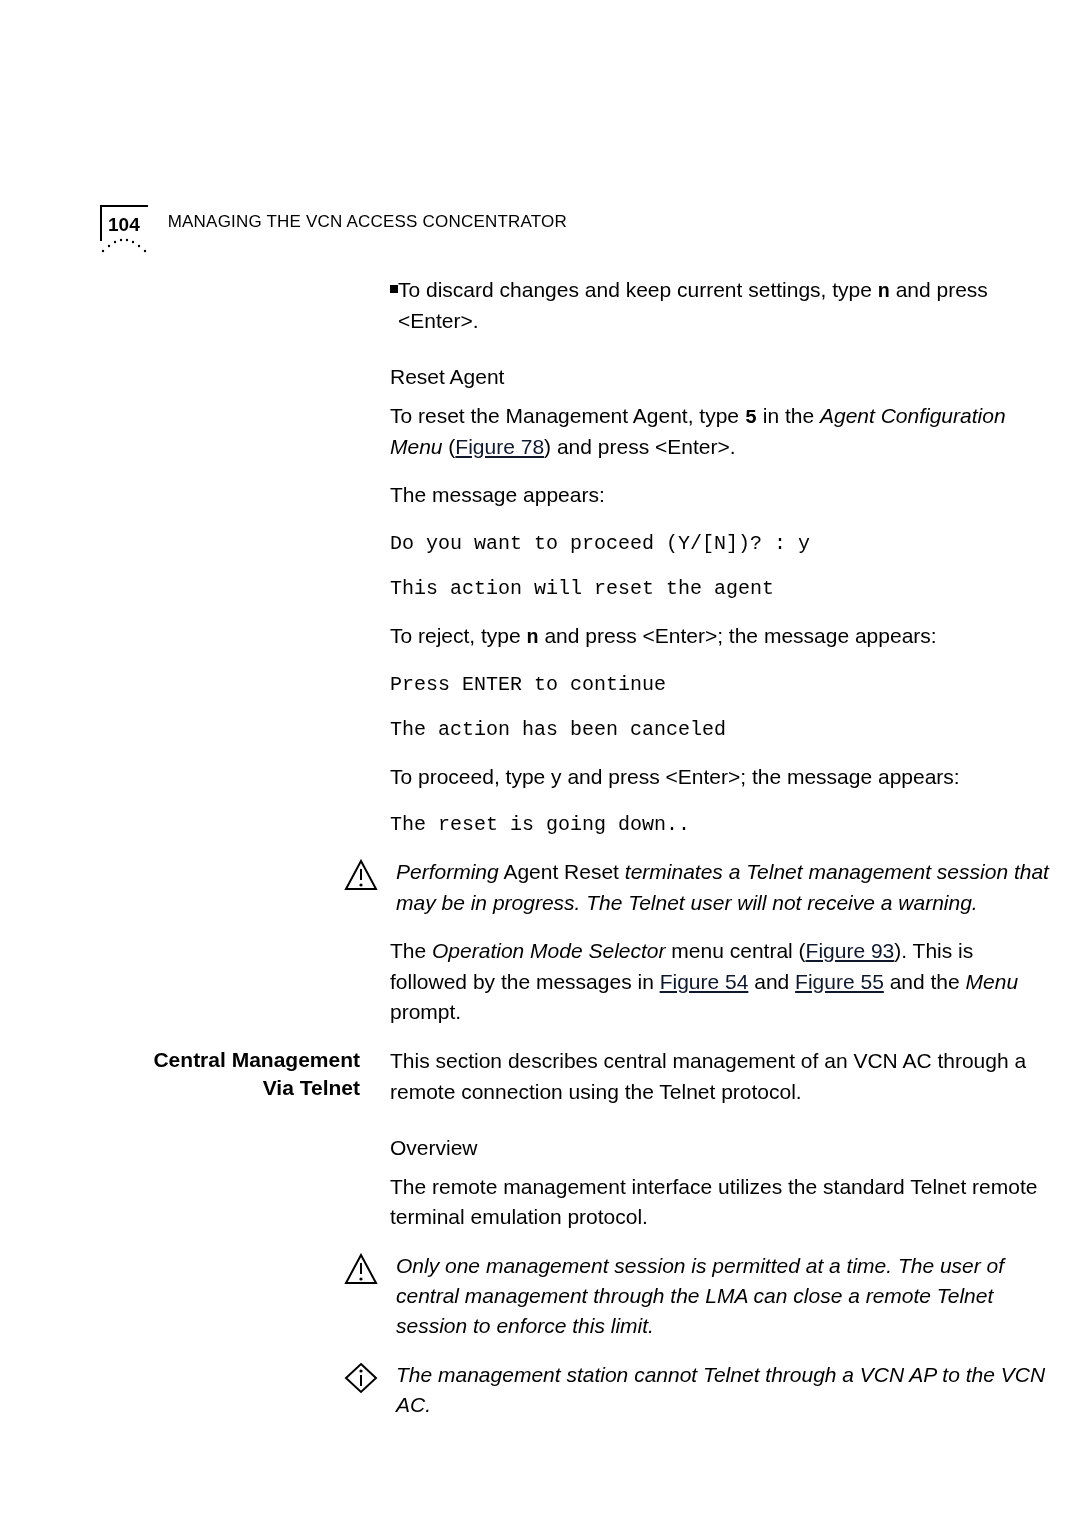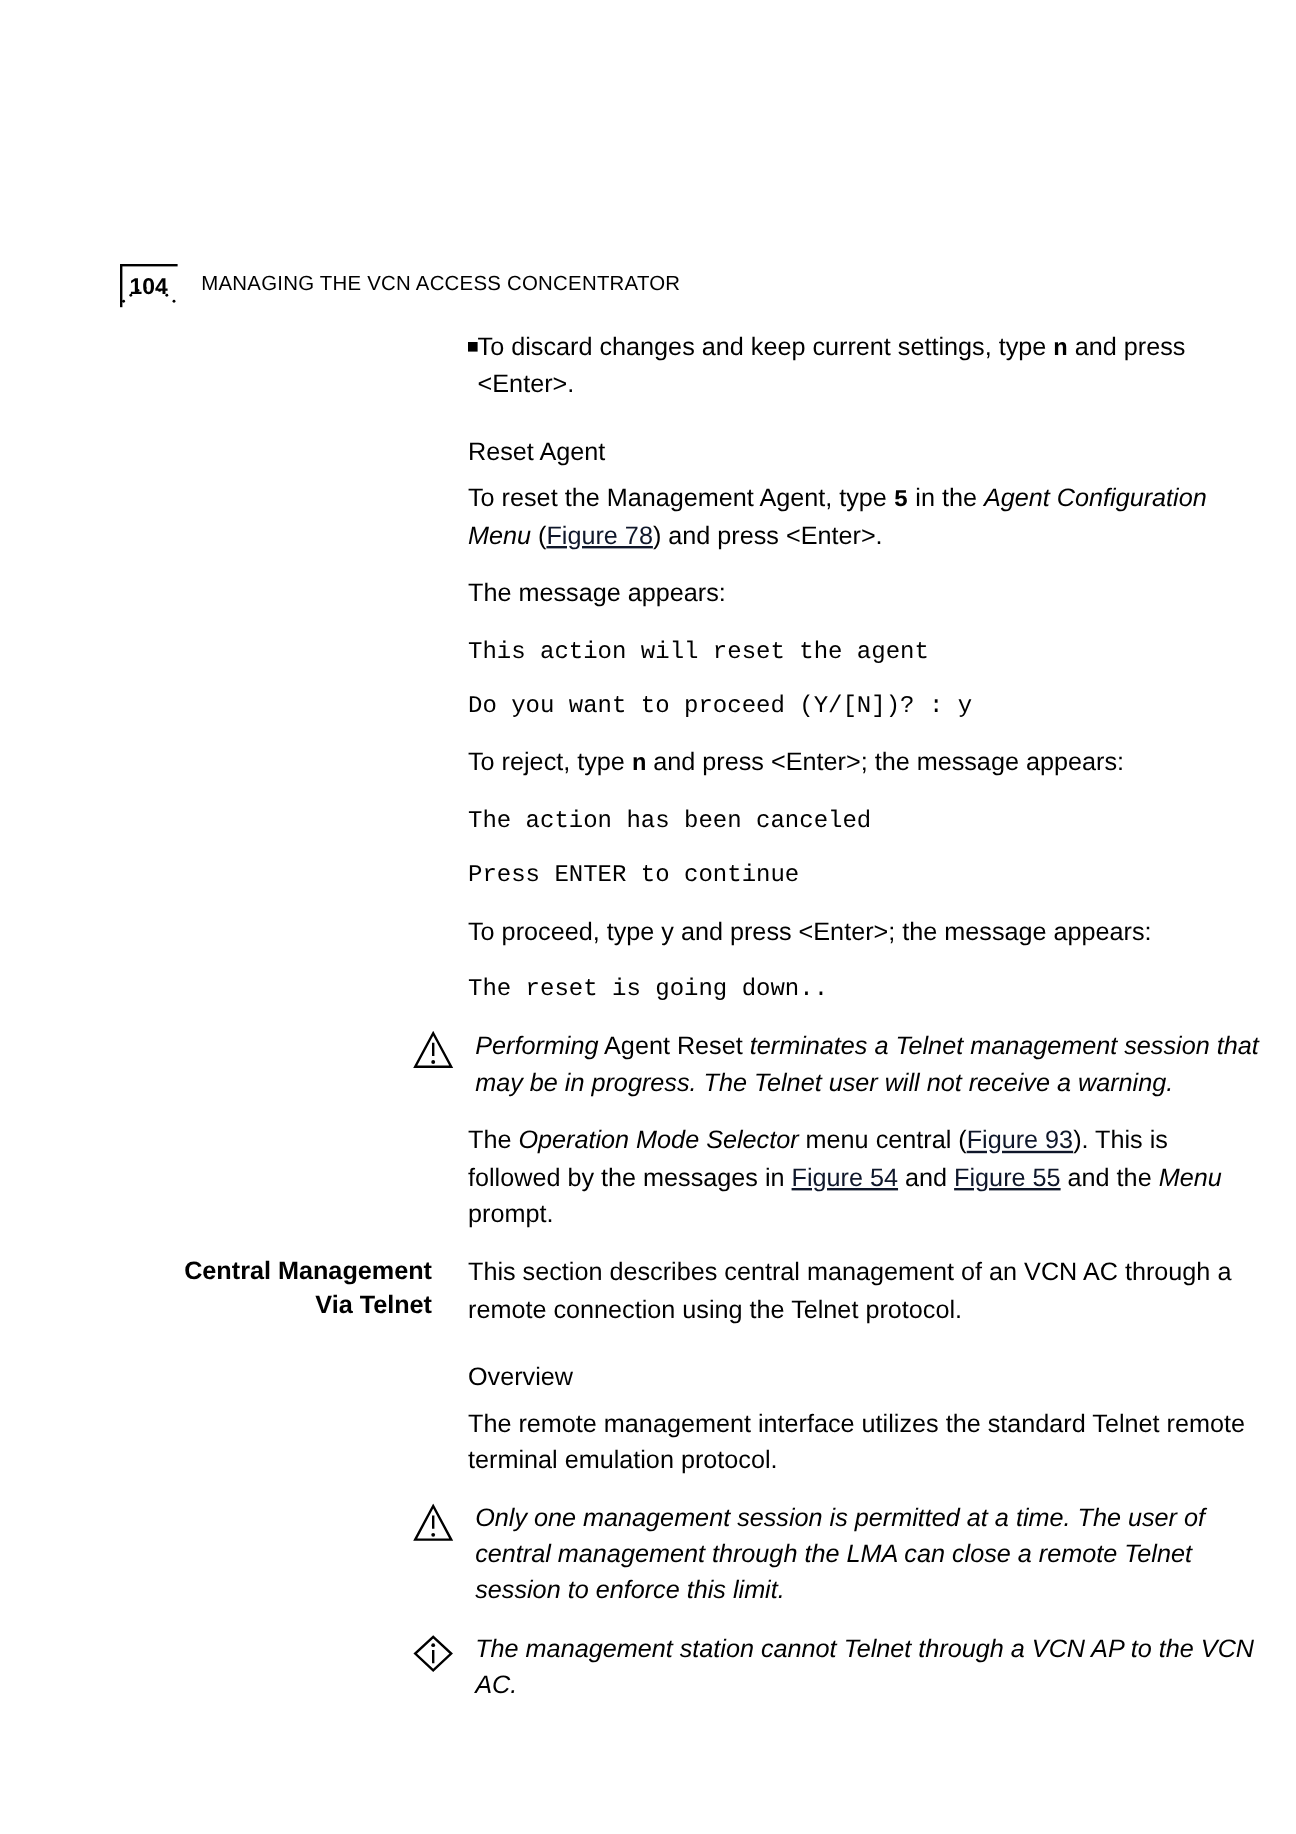--- a/index.html
+++ b/index.html
@@ -7,21 +7,21 @@
   body {
     font-family: "Helvetica Neue", Helvetica, Arial, sans-serif;
     font-size: 21px;
     line-height: 1.45;
     color: #000;
     padding: 195px 120px 60px 100px;
   }
 
   .header-row {
     position: absolute;
-    top: 220px;
+    top: 205px;
     left: 100px;
     display: flex;
     align-items: center;
     gap: 20px;
   }
   .page-num-box {
     border-top: 2px solid #000;
     border-left: 2px solid #000;
     padding: 4px 8px 2px 6px;
     font-weight: 700;
@@ -135,31 +135,31 @@
 
   <div class="h5">Reset Agent</div>
 
   <p class="para">
     <span>To reset the Management Agent, type </span><span class="mono b">5</span><span> in the </span><span class="i">Agent Configuration Menu</span><span> (</span><a class="link">Figure 78</a><span>) and press &lt;Enter&gt;.</span>
   </p>
 
   <p class="para">The message appears:</p>
 
   <div class="mono-block">
+    <div class="mono">Do you want to proceed (Y/[N])? : y</div>
     <div class="mono">This action will reset the agent</div>
-    <div class="mono">Do you want to proceed (Y/[N])? : y</div>
   </div>
 
   <p class="para">
     <span>To reject, type </span><span class="mono b">n</span><span> and press &lt;Enter&gt;; the message appears:</span>
   </p>
 
   <div class="mono-block">
+    <div class="mono">Press ENTER to continue</div>
     <div class="mono">The action has been canceled</div>
-    <div class="mono">Press ENTER to continue</div>
   </div>
 
   <p class="para">To proceed, type y and press &lt;Enter&gt;; the message appears:</p>
 
   <div class="mono-block">
     <div class="mono">The reset is going down..</div>
   </div>
 
   <div class="warn-row">
     <span class="icon-slot">

